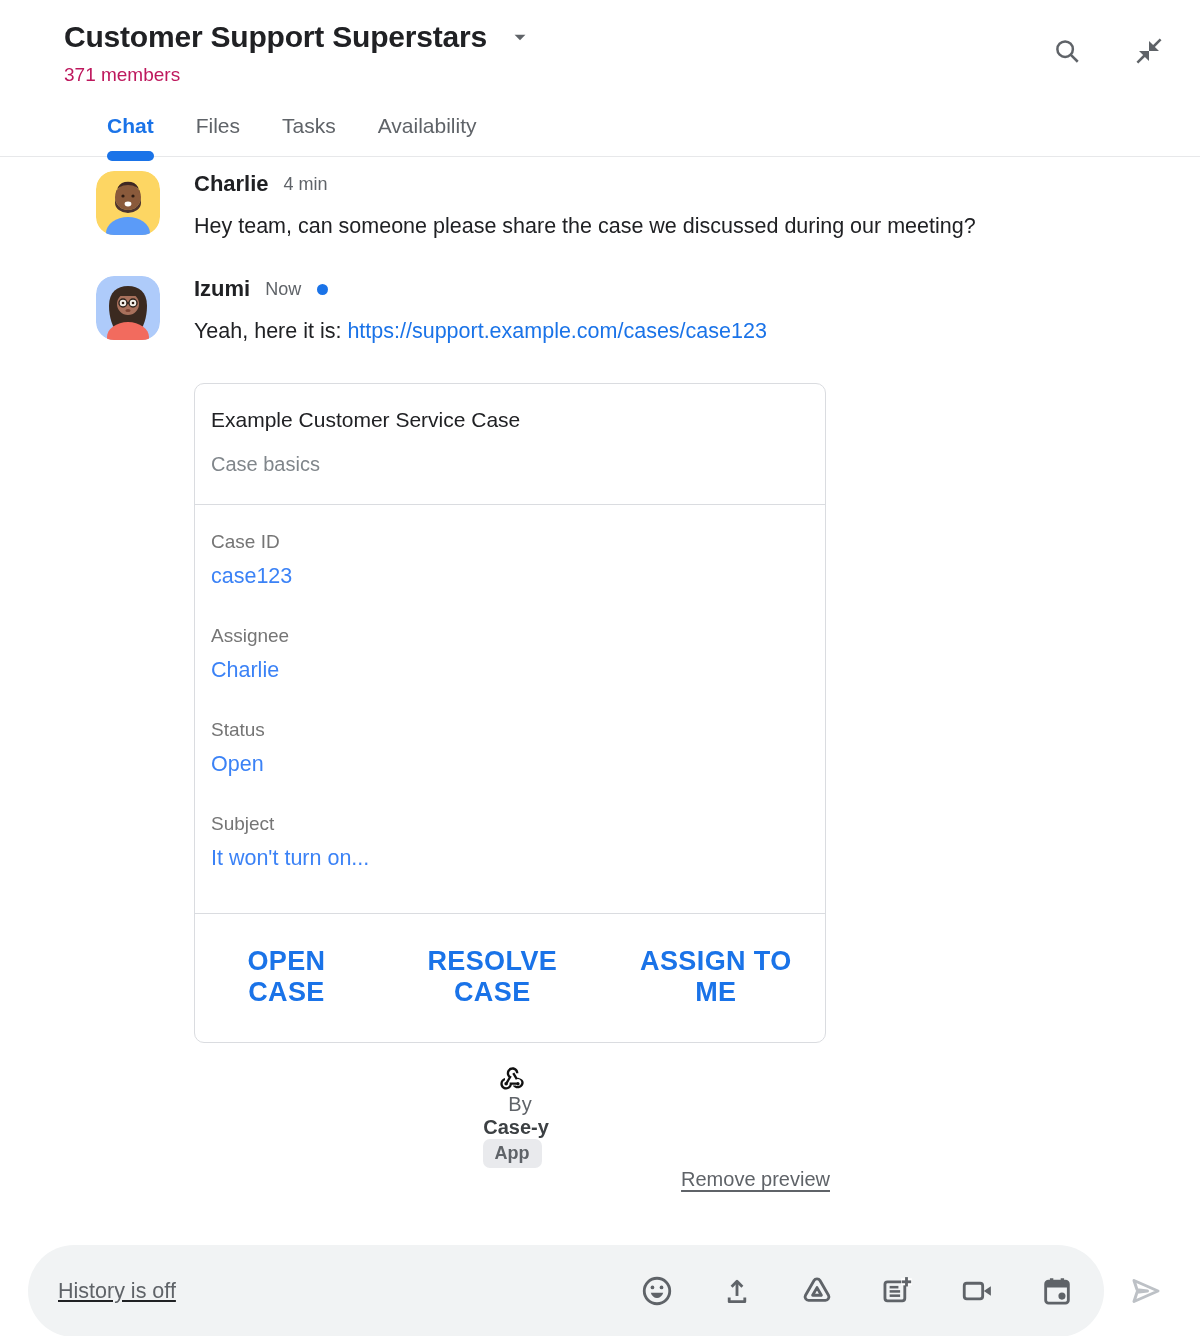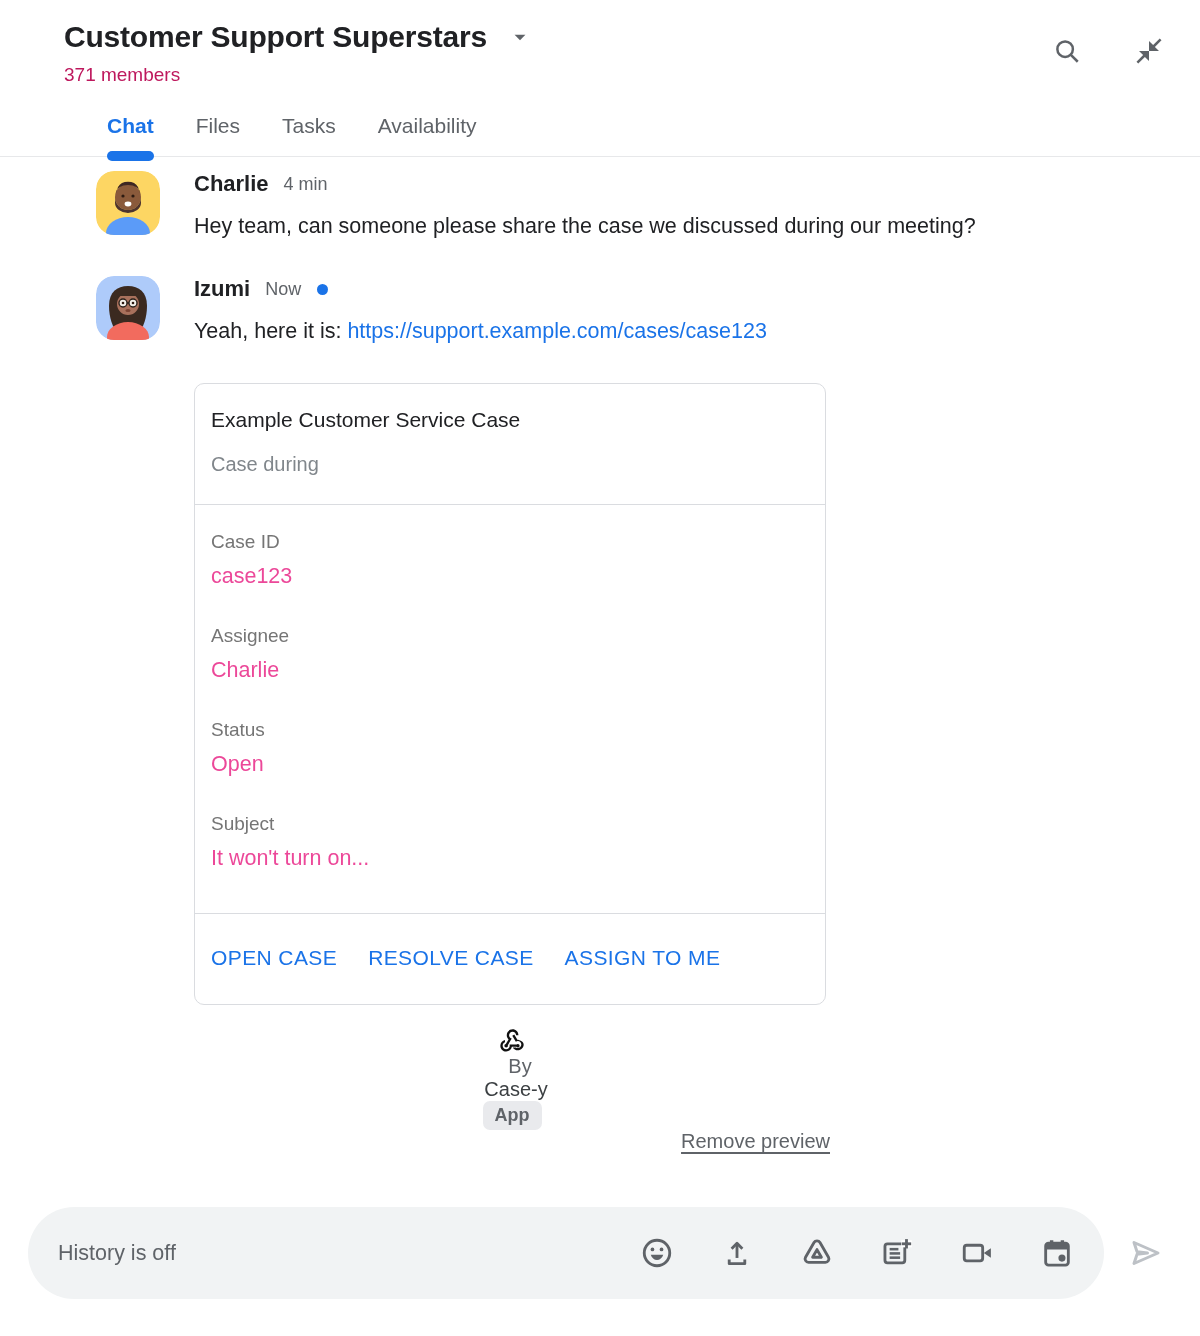--- a/index.html
+++ b/index.html
@@ -37,39 +37,39 @@
 
   
   .card { width:632px; border:1px solid #dadce0; border-radius:10px; margin-top:32px; background:#fff; }
   .card-header { padding:24px 16px 28px; }
   .card-title { font-size:21px; color:#202124; }
   .card-subtitle { font-size:20px; color:#80868b; margin-top:21px; }
   .card-divider { border-top:1px solid #dadce0; }
   .card-fields { padding:26px 16px 6px; }
   .field { margin-bottom:36px; }
   .field-label { font-size:19px; color:#757575; }
-  .field-value { font-size:21.5px; color:#ec4899; margin-top:11px; }
+  .field-value { font-size:21.5px; color:#3b82f6; margin-top:11px; }
   .card-actions { padding:32px 16px 34px; display:flex; gap:31px; }
-  .card-btn { background:none; border:none; font-family:inherit; font-size:21px; font-weight:400;
+  .card-btn { background:none; border:none; font-family:inherit; font-size:27px; font-weight:700;
               color:#1a73e8; letter-spacing:0.4px; cursor:pointer; padding:0; }
 
   
   .attribution { width:636px; margin-top:22px; display:flex; align-items:center;flex-direction:column; }
   .webhook-icon { width:28px; height:28px; flex:0 0 28px; }
   .by-label { font-size:20px; color:#5f6368; margin-left:16px; }
-  .app-name { font-size:20px; font-weight:400; color:#3c4043; margin-left:8px; }
+  .app-name { font-size:20px; font-weight:700; color:#3c4043; margin-left:8px; }
   .app-badge { font-size:18px; font-weight:700; color:#5f6368; background:#e9eaed;
                border-radius:7px; padding:4px 12px; }
   .remove-preview { margin-left:auto; font-size:20px; color:#5f6368; text-decoration:underline;
                     text-underline-offset:4px; cursor:pointer; }
 
   
   .composer-row { display:flex; align-items:center; margin:40px 0 0 28px; }
   .composer { flex:0 0 1076px; height:92px; background:#f1f3f4; border-radius:46px;
-              display:flex; align-items:center; padding:0 30px 0 30px; }
+              display:flex; align-items:center; padding:0 30px 0 30px;text-decoration:underline; }
   .composer input { flex:1; border:none; background:transparent; outline:none;
               font-family:inherit; font-size:21.5px; color:#5f6368; min-width:0; }
   .composer input::placeholder { color:#5f6368; opacity:1; }
   .composer-icons { display:flex; align-items:center; gap:46px; margin-left:20px; }
   .cicon { width:34px; height:34px; cursor:pointer; flex:0 0 34px; }
   .send-btn { width:36px; height:36px; margin-left:24px; cursor:pointer; }
 </style>
 </head>
 <body>
 
@@ -157,21 +157,21 @@
     <div class="msg-header">
       <span class="msg-author">Izumi</span>
       <span class="msg-time">Now</span>
       <span class="presence-dot"></span>
     </div>
     <div class="msg-text"><span>Yeah, here it is: </span><a class="msg-link">https://support.example.com/cases/case123</a></div>
 
     <div class="card">
       <div class="card-header">
         <div class="card-title">Example Customer Service Case</div>
-        <div class="card-subtitle">Case during</div>
+        <div class="card-subtitle">Case basics</div>
       </div>
       <div class="card-divider"></div>
       <div class="card-fields">
         <div class="field">
           <div class="field-label">Case ID</div>
           <div class="field-value">case123</div>
         </div>
         <div class="field">
           <div class="field-label">Assignee</div>
           <div class="field-value">Charlie</div>

